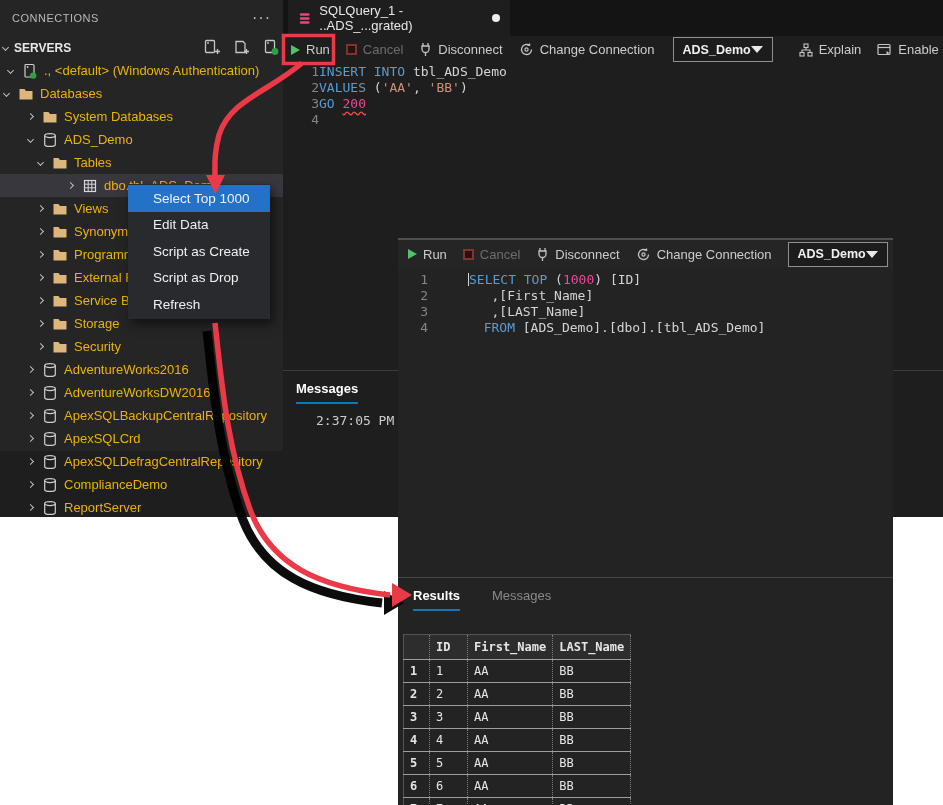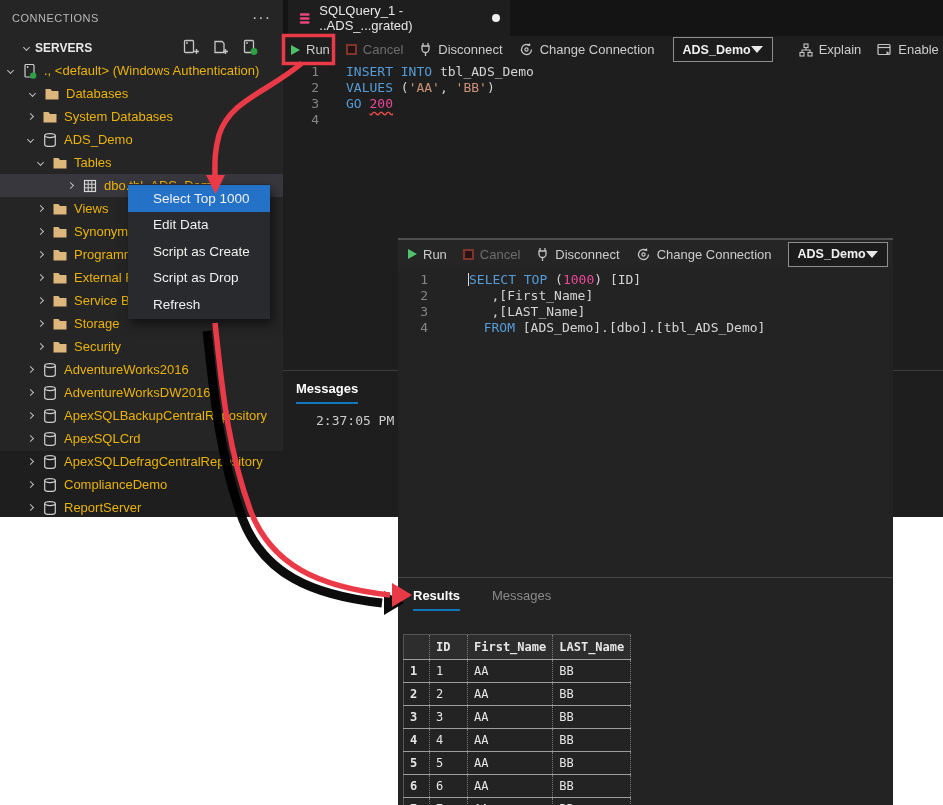--- a/index.html
+++ b/index.html
@@ -7,29 +7,29 @@
   body { font-family:"Liberation Sans", sans-serif; }
   #stage { position:relative; width:943px; height:805px; overflow:hidden; background:#ffffff; }
 
   
   .win1 { position:absolute; left:0; top:0; width:943px; height:517px; background:#1e1e1e; }
 
   
   .sidebar { position:absolute; left:0; top:0; width:283px; height:451px; background:#252526; }
   .conn-header { height:36px; display:flex; align-items:center; padding:0 12px; color:#b9b9b9; font-size:11px; letter-spacing:.5px; }
   .conn-header .more { margin-left:auto; color:#c5c5c5; font-size:16px; letter-spacing:1px; cursor:pointer; }
-  .servers-header { height:23px; display:flex; align-items:center; padding:0 24px; color:#e7e7e7; font-weight:bold; font-size:12px; }
+  .servers-header { height:23px; display:flex; align-items:center; padding:0 3px; color:#e7e7e7; font-weight:bold; font-size:12px; }
   .servers-header .chev { margin-right:6px; }
   .hdr-icons { margin-left:auto; display:flex; gap:13px; align-items:center; }
   .hdr-icons svg { display:block; }
 
   .tree { position:absolute; top:59px; left:0; right:0; }
   .trow { display:flex; align-items:center; height:23px; color:#eab308; font-size:13px; white-space:nowrap; cursor:pointer; }
   .trow.sel { background:#37373d; }
-  .lvl0{padding-left:8px} .lvl1{padding-left:30px} .lvl2{padding-left:28px} .lvl3{padding-left:38px} .lvl4{padding-left:68px}
+  .lvl0{padding-left:8px} .lvl1{padding-left:4px} .lvl2{padding-left:28px} .lvl3{padding-left:38px} .lvl4{padding-left:68px}
   .chev { width:5px; height:5px; border-right:1.4px solid #bdbdbd; border-bottom:1.4px solid #bdbdbd; display:inline-block; flex:0 0 auto; }
   .chev.col { transform:rotate(-45deg); }
   .chev.exp { transform:rotate(45deg); }
   .ticon { width:16px; height:16px; margin:0 6px 0 9px; flex:0 0 auto; }
   .tlabel { overflow:visible; }
 
   
   .tabstrip { position:absolute; left:283px; top:0; right:0; height:36px; background:#141414; }
   .tab { position:absolute; left:5px; top:0; width:222px; height:36px; background:#1e1e1e; display:flex; align-items:center; padding:0 10px; color:#e8e8e8; font-size:13px; cursor:pointer; }
   .tab .dbicon { margin-right:8px; }
@@ -45,21 +45,21 @@
   .dd { height:25px; background:#1c1c1c; border:1px solid #8f8f8f; display:flex; align-items:center; padding:0 9px; color:#f0f0f0; font-weight:bold; font-size:12.5px; width:172px; cursor:pointer; }
   .dd .caret { margin-left:auto; width:0; height:0; border-left:6px solid transparent; border-right:6px solid transparent; border-top:7px solid #e8e8e8; }
   .vsep { width:1px; height:16px; background:#4a4a4a; margin:0 12px 0 14px; }
 
   
   .editor { position:absolute; font-family:"DejaVu Sans Mono", monospace; font-size:13px; line-height:16px; color:#d4d4d4; }
   .ed1 { left:283px; top:64px; right:0; height:176px; }
   .eline { display:flex; white-space:pre; }
   .lnum { color:#858585; text-align:right; flex:0 0 auto; }
   .ed1 .lnum { width:36px; }
-  .ed1 .ecode { margin-left:27px; }
+  .ed1 .ecode { }
   .kw { color:#569cd6; } .str { color:#ce9178; } .num { color:#ec4899; }
   .squig { text-decoration:underline; text-decoration-style:wavy; text-decoration-color:#f14c4c; text-underline-offset:3px; }
   .cursorbar { display:inline-block; width:1px; height:13px; background:#d8d8d8; vertical-align:-2px; }
 
   
   .msgpanel { position:absolute; left:283px; top:370px; right:0; height:147px; background:#1e1e1e; border-top:1px solid #3c3c3c; }
   .paneltab { display:inline-block; margin:10px 0 0 13px; color:#ffffff; font-weight:bold; font-size:13px; cursor:pointer; }
   .paneltab .underline { height:2px; background:#1177bb; margin-top:6px; }
   .msgtime { font-family:"DejaVu Sans Mono", monospace; color:#cccccc; font-size:13px; margin:9px 0 0 33px; }
 

